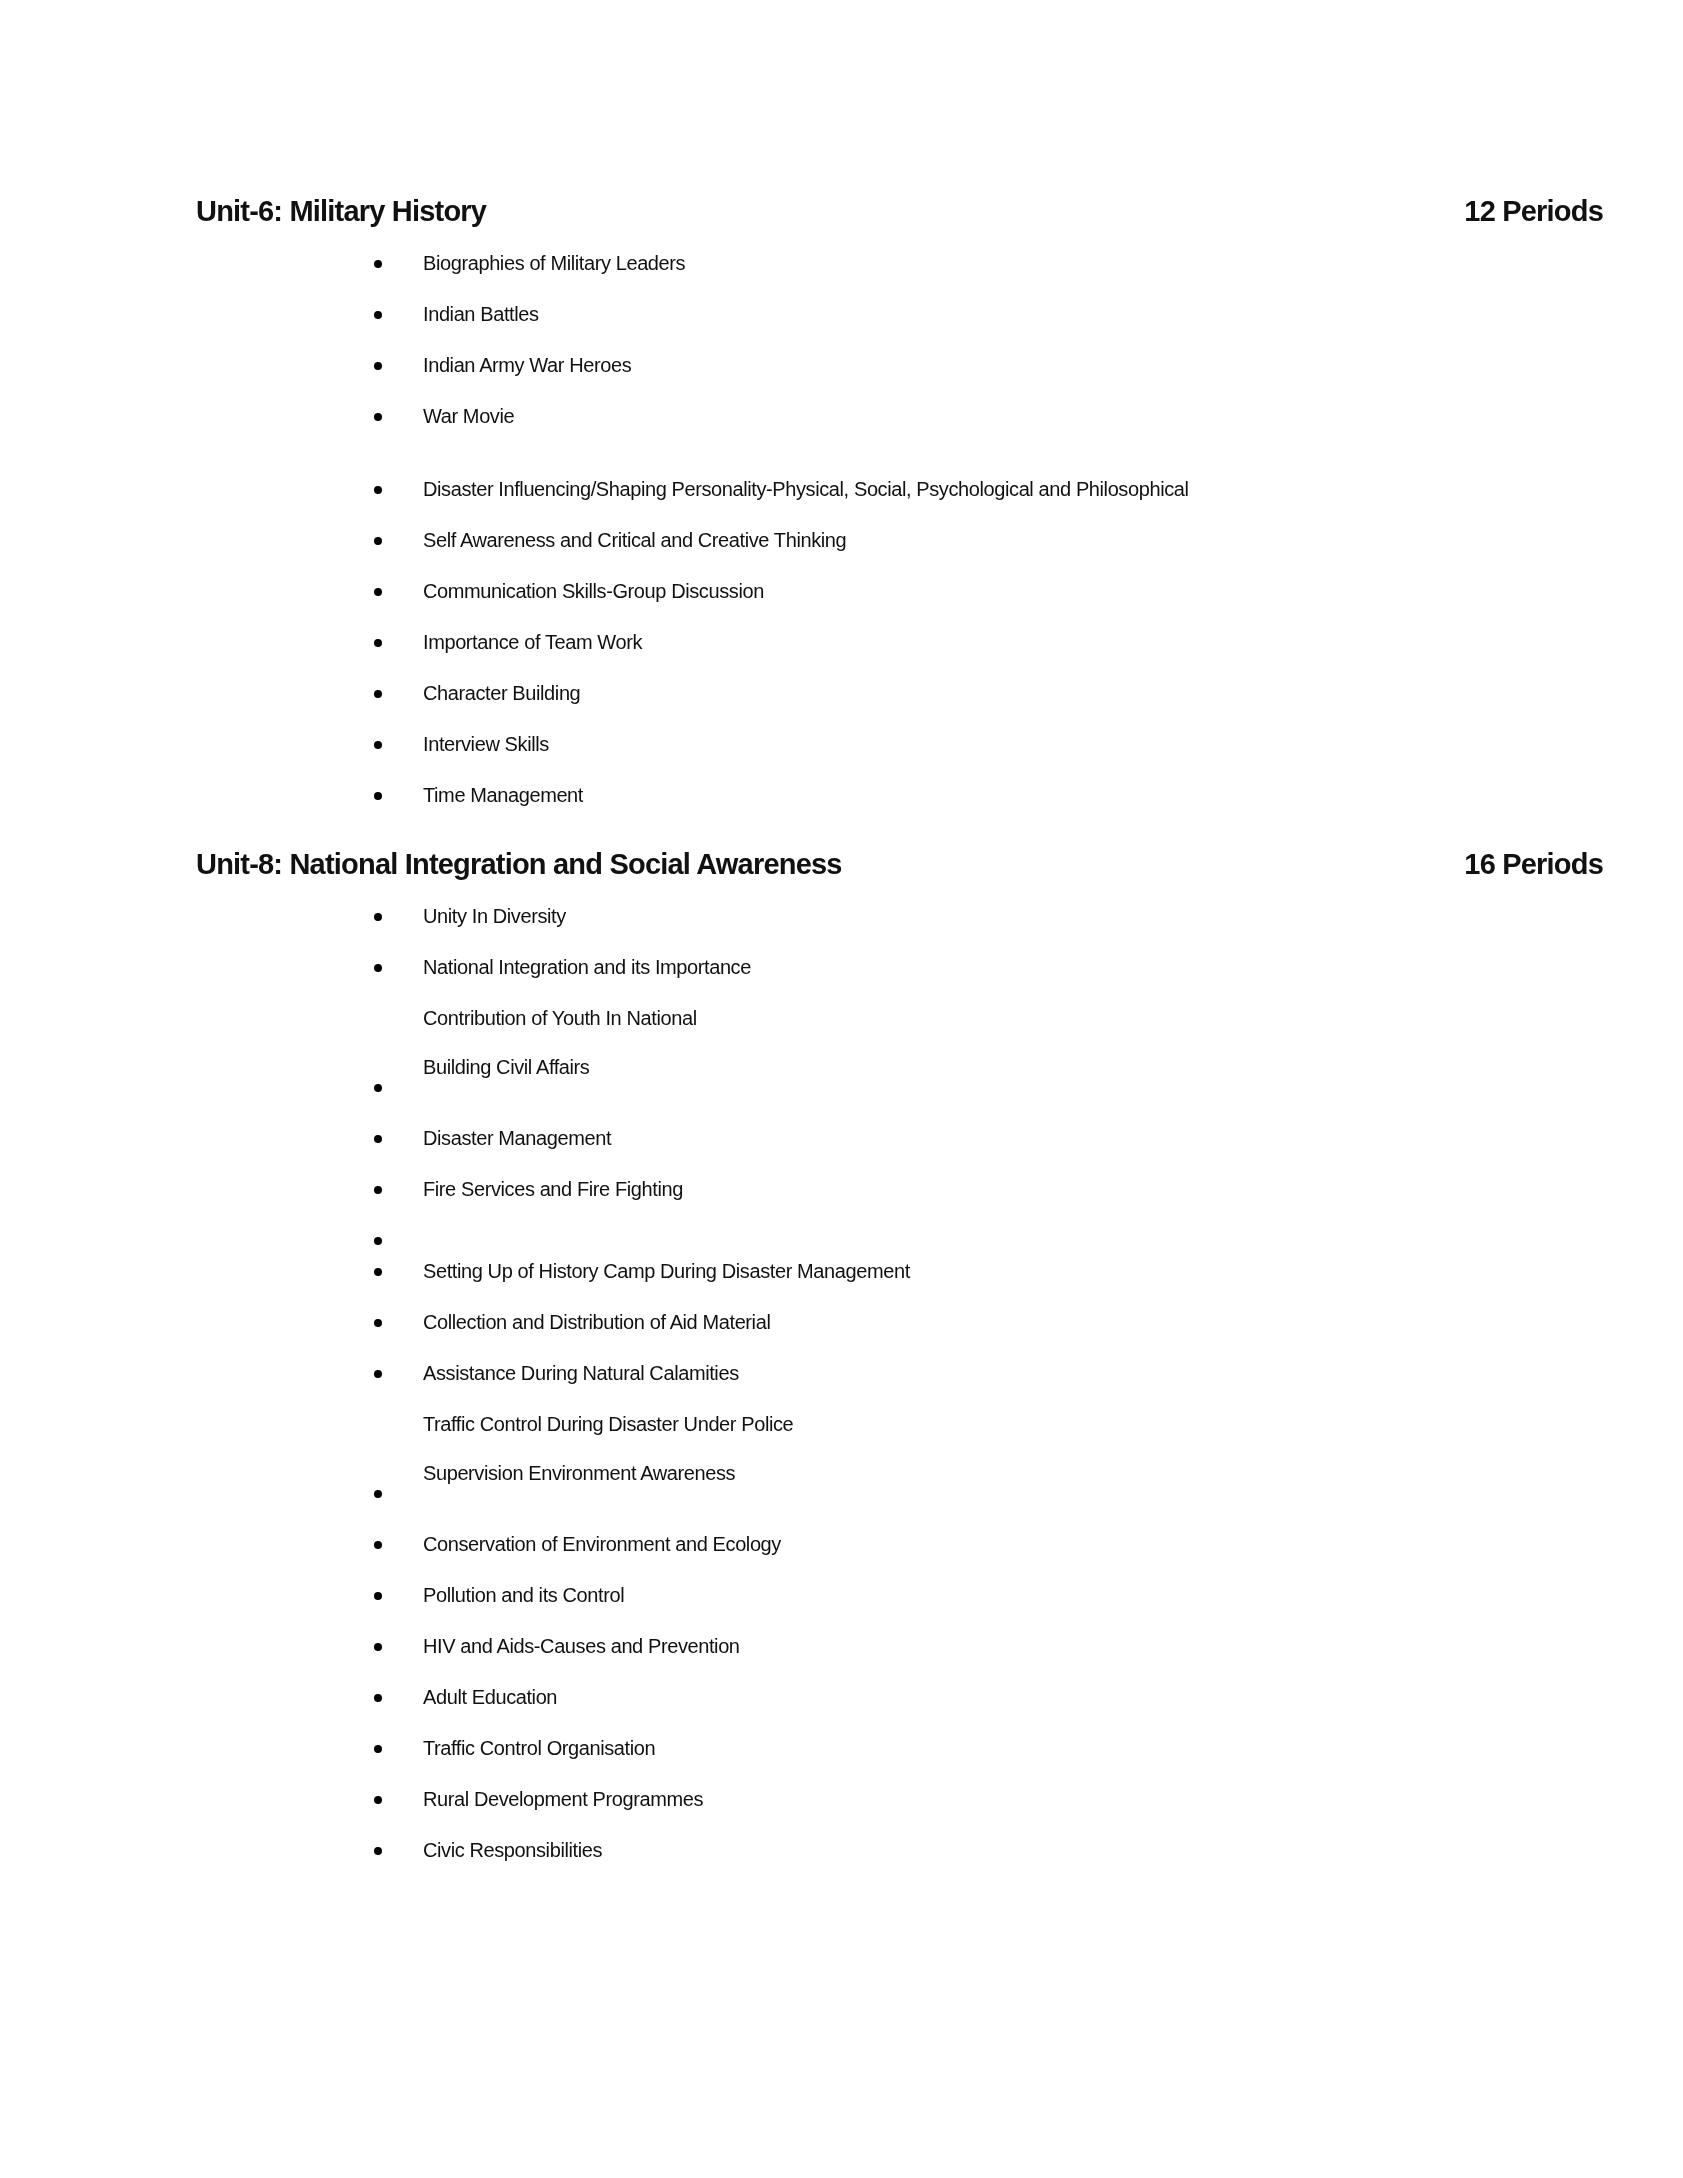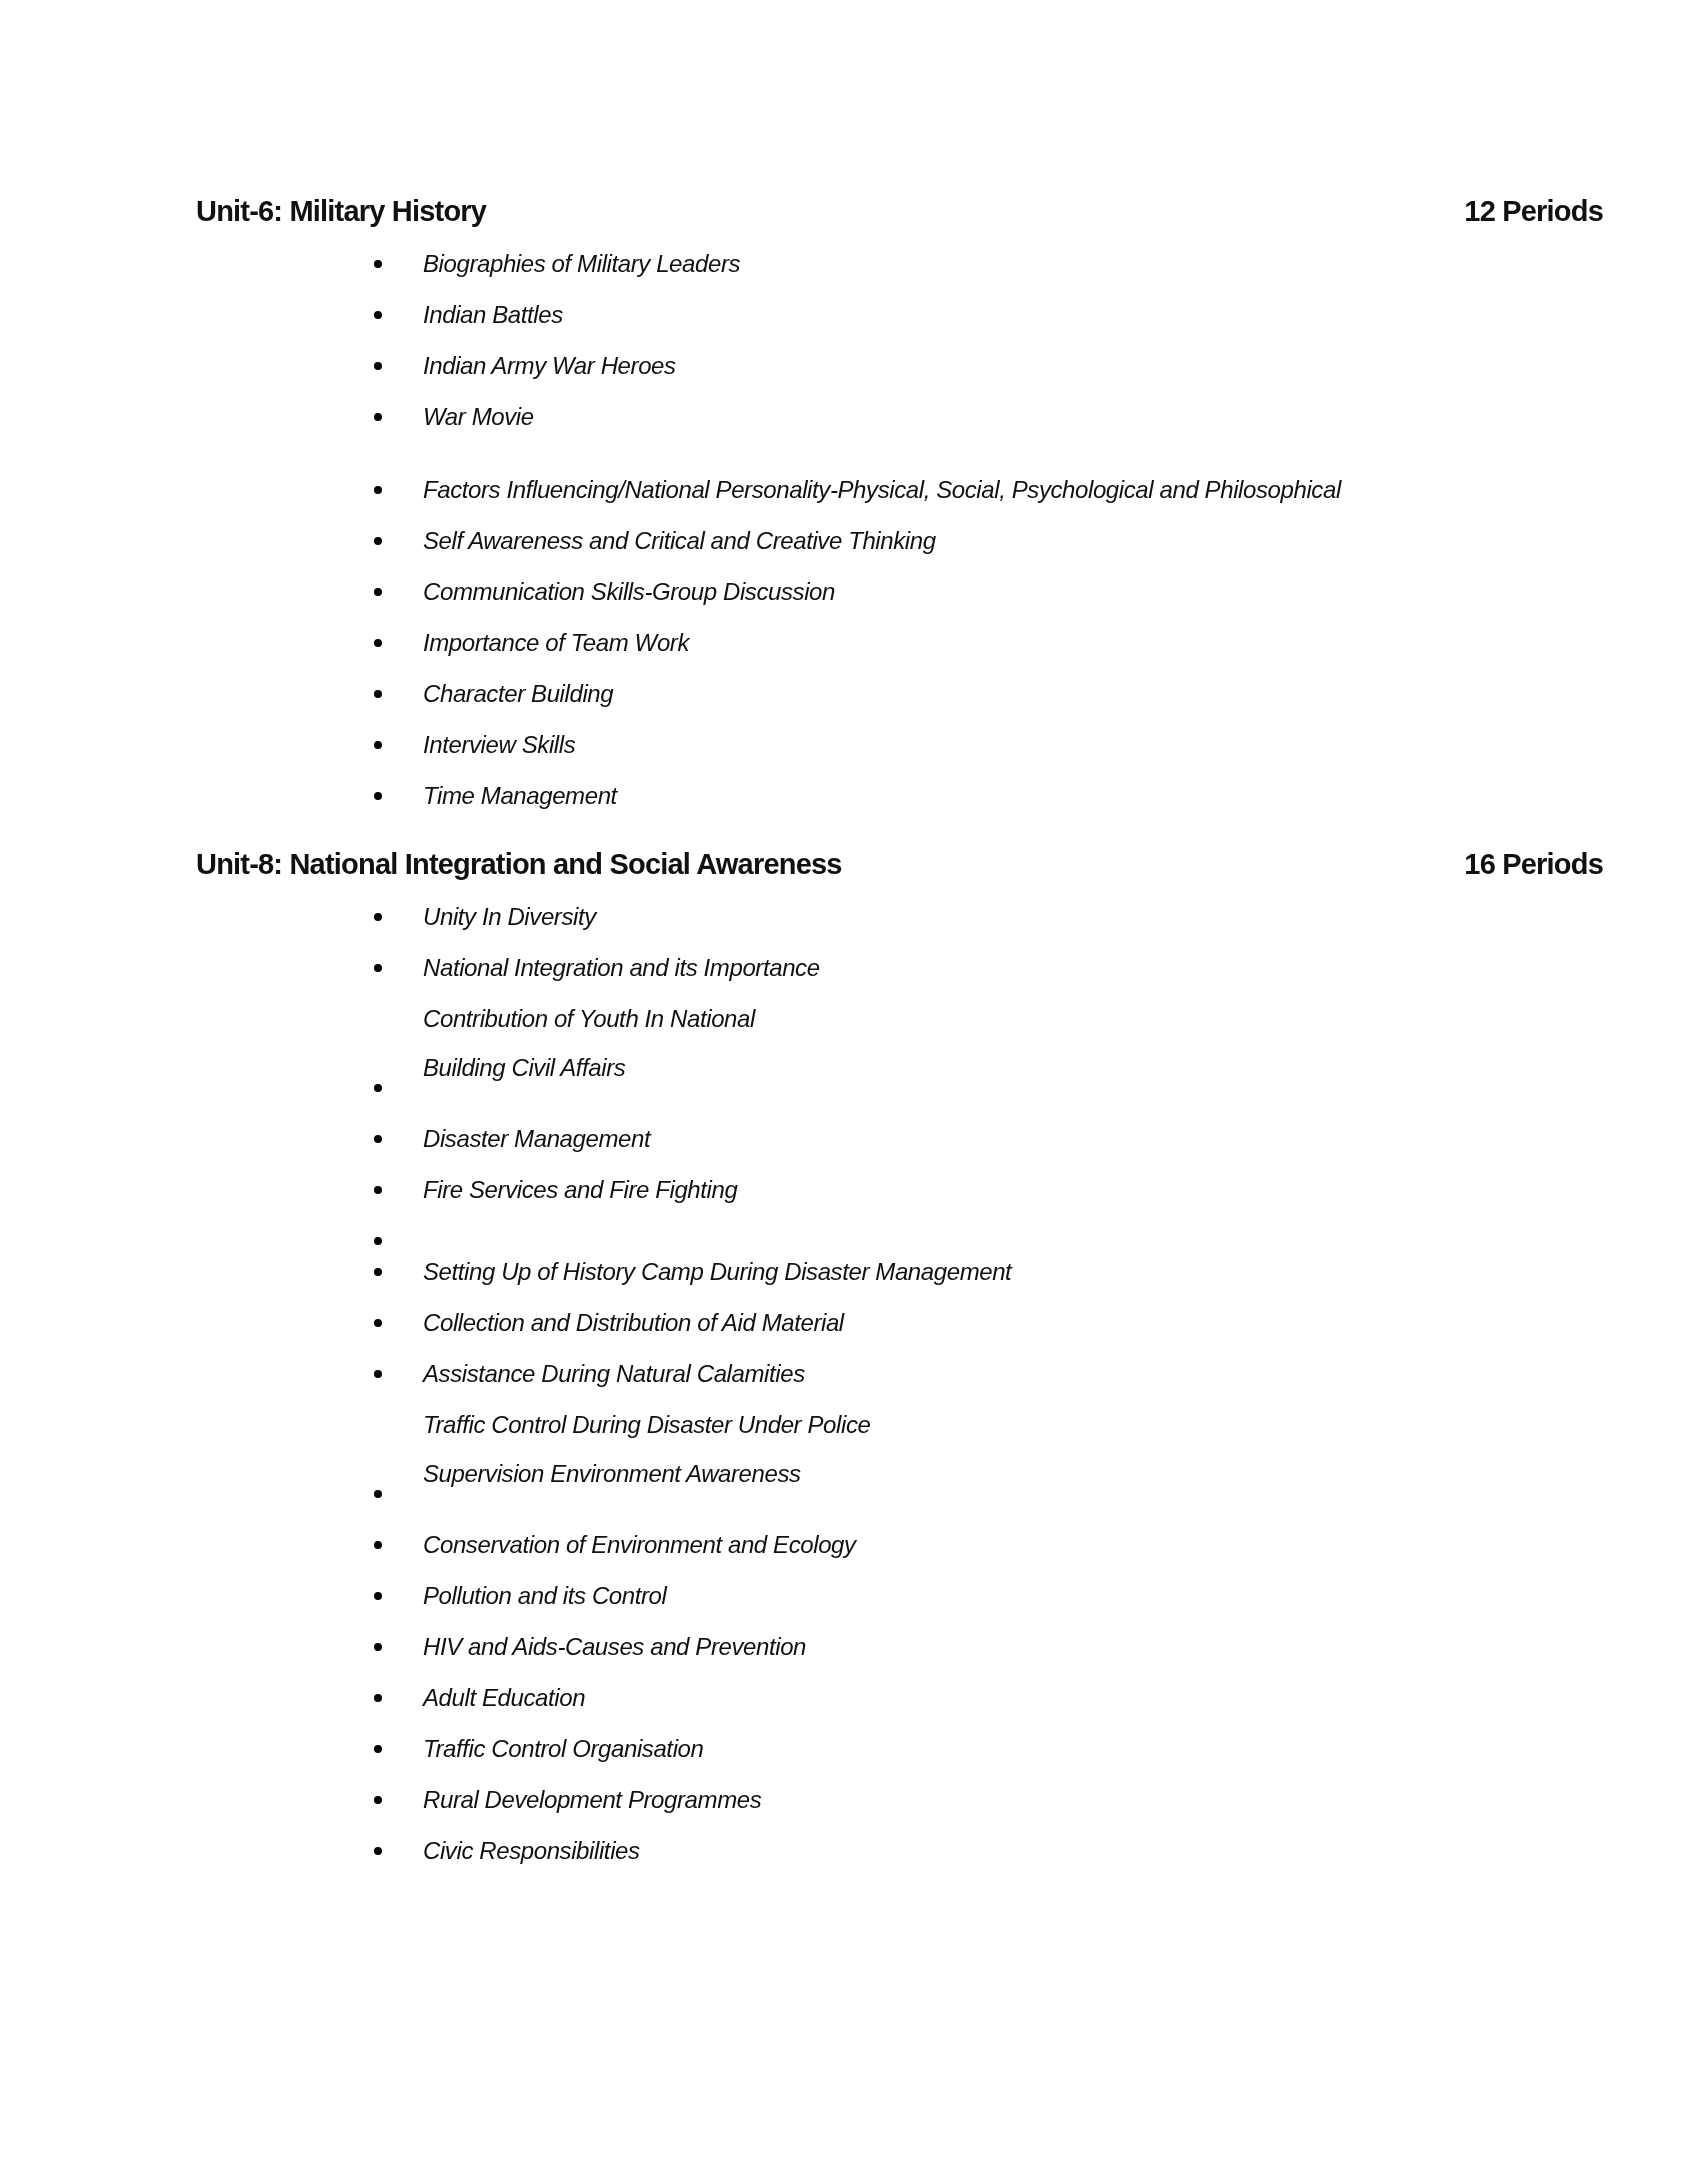--- a/index.html
+++ b/index.html
@@ -63,25 +63,24 @@
   .dot {
     flex: 0 0 auto;
     width: 8px;
     height: 8px;
     border-radius: 50%;
     background: #000000;
     margin-top: 21px;
     margin-right: 41px;
   }
   .topic-text {
-    font-size: 24px;
+    font-size: 20px;
     letter-spacing: -0.4px;
     line-height: 49px;
     white-space: pre-line;
-    font-style: italic;
   }
 </style>
 </head>
 <body>
 
 <div class="page">
 
   <section class="unit">
     <header class="unit-header">
       <h2 class="unit-title">Unit-6: Military History</h2>
@@ -106,21 +105,21 @@
           <span class="topic-text">War Movie</span>
         </li>
       </ul>
   </section>
 
   <section class="unit">
     <ul class="topics">
 
     <li class="topic">
           <span class="dot"></span>
-          <span class="topic-text">Factors Influencing/National Personality-Physical, Social, Psychological and Philosophical</span>
+          <span class="topic-text">Disaster Influencing/Shaping Personality-Physical, Social, Psychological and Philosophical</span>
         </li>
         <li class="topic">
           <span class="dot"></span>
           <span class="topic-text">Self Awareness and Critical and Creative Thinking</span>
         </li>
         <li class="topic">
           <span class="dot"></span>
           <span class="topic-text">Communication Skills-Group Discussion</span>
         </li>
         <li class="topic">

